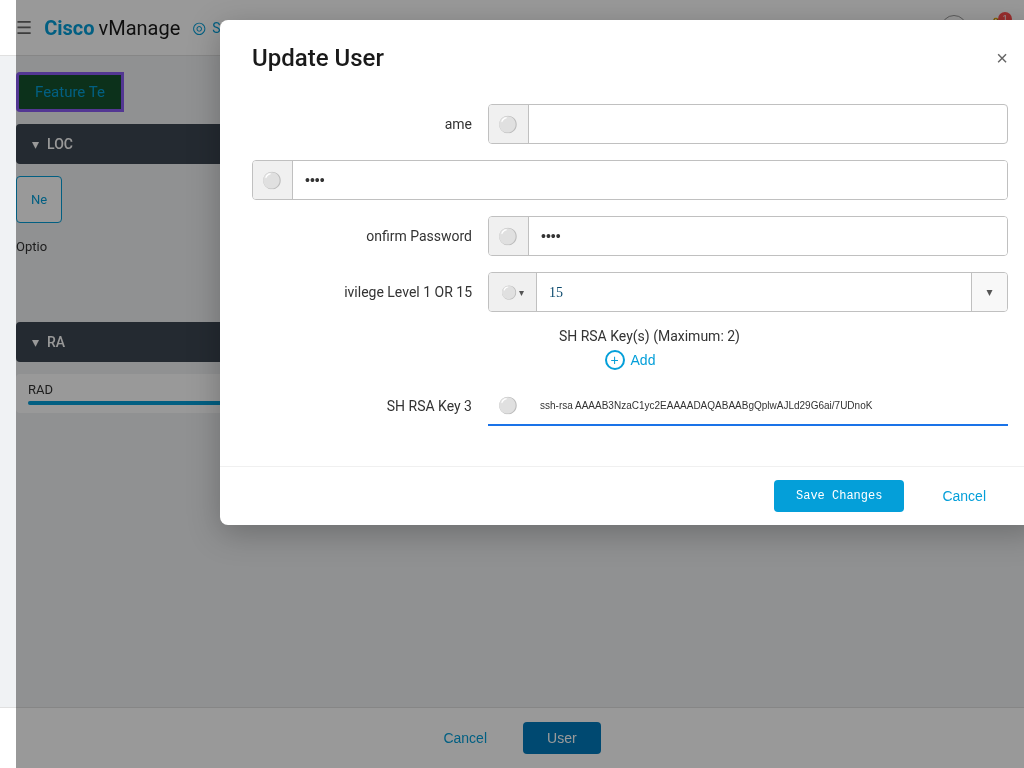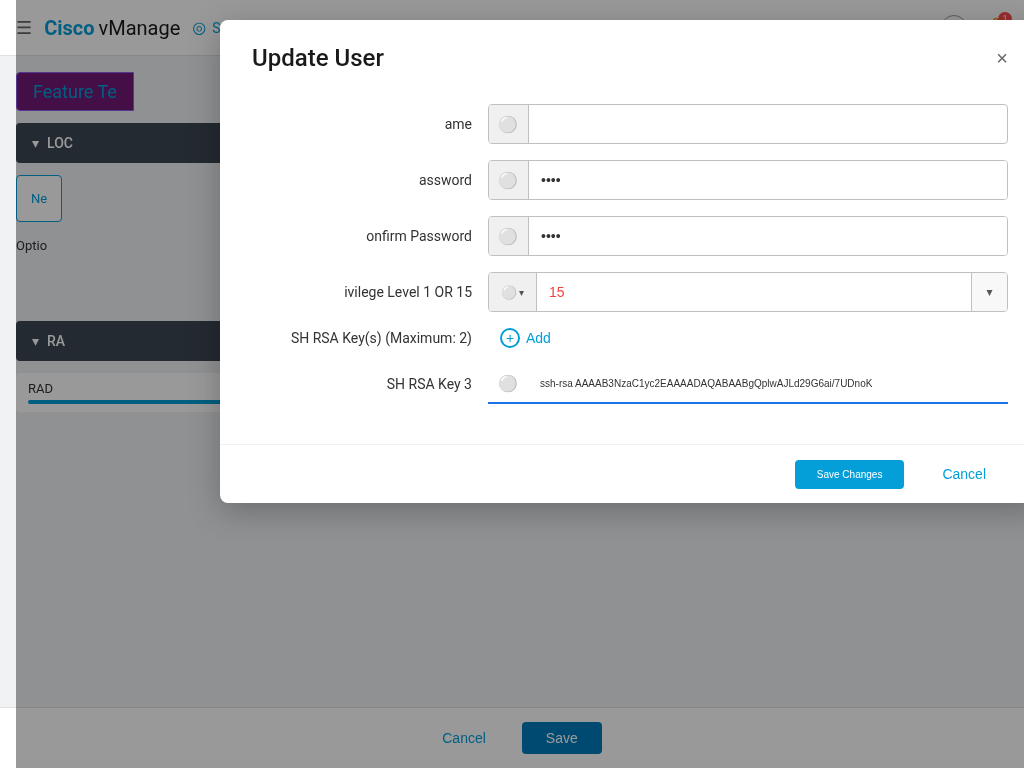--- a/index.html
+++ b/index.html
@@ -112,24 +112,24 @@
       position: relative;
     }
 
     .feature-tabs {
       display: flex;
       gap: 0;
       margin-bottom: 12px;
     }
     .feature-tab {
       padding: 8px 16px;
-      background: #701a75;
-      border: 1px solid #8b5cf6;
+      background: #14532d;
+      border: 3px solid #8b5cf6;
       color: #049fd9;
-      font-size: 18px;
+      font-size: 15px;
       cursor: pointer;
     }
     .feature-tab:first-child {
       border-radius: 4px 0 0 4px;
     }
 
     .section-header {
       display: flex;
       align-items: center;
       background: #3d4652;
@@ -333,26 +333,27 @@
     .form-select-wrap {
       display: flex;
       align-items: center;
       flex: 1;
     }
     .form-select {
       flex: 1;
       border: none;
       padding: 8px 12px;
       font-size: 14px;
-      color: #ef4444;
+      color: #0c4a6e;
       outline: none;
       height: 38px;
       background: #fff;
       appearance: none;
       cursor: pointer;
+      font-family: Liberation Serif, serif;
     }
     .select-arrow {
       display: flex;
       align-items: center;
       justify-content: center;
       width: 36px;
       height: 38px;
       color: #555;
       font-size: 12px;
       background: #f8f8f8;
@@ -382,21 +383,22 @@
       outline: none;
       height: 38px;
       background: transparent;
     }
 
     
     .ssh-add-row {
       display: flex;
       align-items: center;
       margin-bottom: 16px;
-      gap: 28px;
+      gap: 6px;
+      flex-direction: column;
     }
     .ssh-add-label {
       width: 220px;
       font-size: 14px;
       color: #333;
       text-align: right;
       flex-shrink: 0;
     }
     .add-btn {
       display: flex;
@@ -439,22 +441,23 @@
       padding: 12px 32px;
       gap: 16px;
       border-top: 1px solid #f0f0f0;
     }
     .btn-save-changes {
       padding: 9px 22px;
       background: #049fd9;
       color: white;
       border: none;
       border-radius: 4px;
-      font-size: 10px;
-      cursor: pointer;
+      font-size: 12px;
+      cursor: pointer;
+      font-family: Liberation Mono, monospace;
     }
     .btn-cancel-modal {
       padding: 9px 22px;
       background: transparent;
       color: #049fd9;
       border: none;
       font-size: 14px;
       cursor: pointer;
     }
   </style>
@@ -516,21 +519,21 @@
   </div>
   <div class="rad-sub">
     <span>RAD</span>
     <div class="progress-bar-wrap">
       <div class="progress-bar-fill"></div>
     </div>
   </div>
 
   <div class="bottom-bar">
     <button class="btn-cancel-bottom">Cancel</button>
-    <button class="btn-save-bottom">Save</button>
+    <button class="btn-save-bottom">User</button>
   </div>
 </div>
 
 <div class="modal-overlay">
   <div class="modal">
 
     <div class="modal-header">
       <h2 class="modal-title">Update User</h2>
       <button class="modal-close">×</button>
     </div>
@@ -538,21 +541,20 @@
     <div class="modal-body">
 
       <div class="form-row">
         <label class="form-label">ame</label>
         <div class="form-field">
           <span class="field-icon-btn">⚪</span>
         </div>
       </div>
 
       <div class="form-row">
-        <label class="form-label">assword</label>
         <div class="form-field">
           <span class="field-icon-btn">⚪</span>
           <input class="form-input" type="password" value="••••" style="">
         </div>
       </div>
 
       <div class="form-row">
         <label class="form-label">onfirm Password</label>
         <div class="form-field">
           <span class="field-icon-btn">⚪</span>

